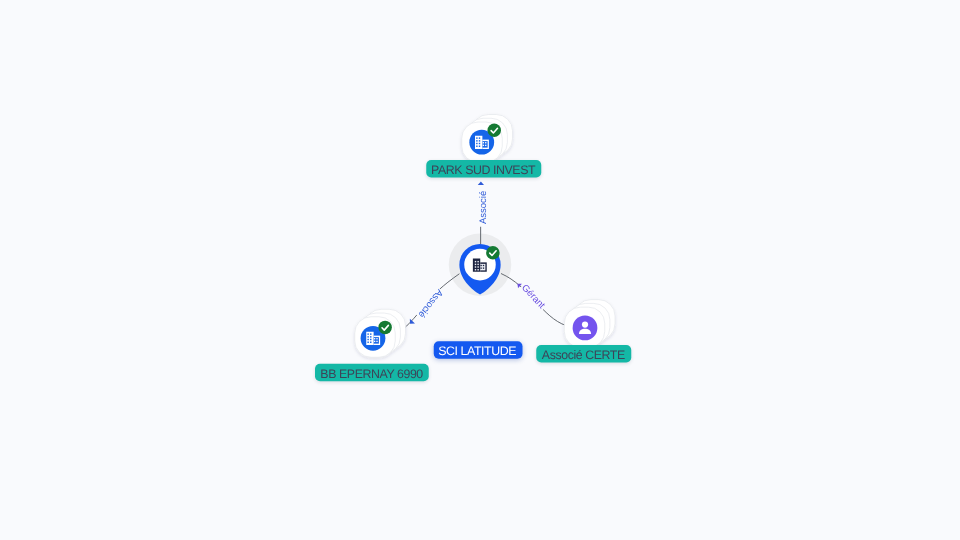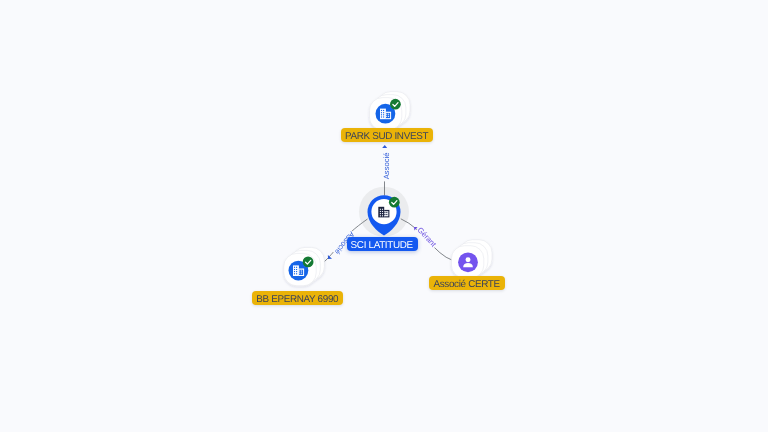--- a/index.html
+++ b/index.html
@@ -5,23 +5,23 @@
 <style>
   html,body{margin:0;padding:0;}
   body{width:768px;height:432px;background:#f9fafd;overflow:hidden;
        font-family:"Liberation Sans",sans-serif;
        -webkit-font-smoothing:antialiased;text-rendering:geometricPrecision;}
   #stage{position:relative;width:768px;height:432px;}
   svg#graph{position:absolute;left:0;top:0;width:768px;height:432px;}
   .edge-line{fill:none;stroke:#5b6066;stroke-width:0.75;}
   .edge-label{font-size:7.6px;font-family:"Liberation Sans",sans-serif;}
   .node-label{position:absolute;white-space:nowrap;font-size:9.9px;letter-spacing:-0.33px;}
-  .pill{display:inline-block;background:#eab308;border-radius:4px;padding:0 5.0px 0 4.1px;color:#3d4458;
+  .pill{display:inline-block;background:#14b8a6;border-radius:4px;padding:0 5.0px 0 4.1px;color:#3d4458;
         box-shadow:0 1px 3px rgba(30,40,70,.14);line-height:18px;height:14px;}
-  .pill.sel{background:#1459f0;color:#ffffff;box-shadow:0 1px 4px rgba(20,60,160,.3);}
+  .pill.sel{background:#1459f0;color:#ffffff;box-shadow:0 1px 4px rgba(20,60,160,.3);margin-top:36px;}
 </style>
 </head>
 <body>
 
 <div id="stage">
 
 <svg id="graph" viewBox="0 0 768 432">
   <defs>
     <filter id="cardShadow" x="-60%" y="-60%" width="240%" height="240%">
       <feDropShadow dx="0" dy="1.1" stdDeviation="1.1" flood-color="#20304f" flood-opacity="0.13"></feDropShadow>

